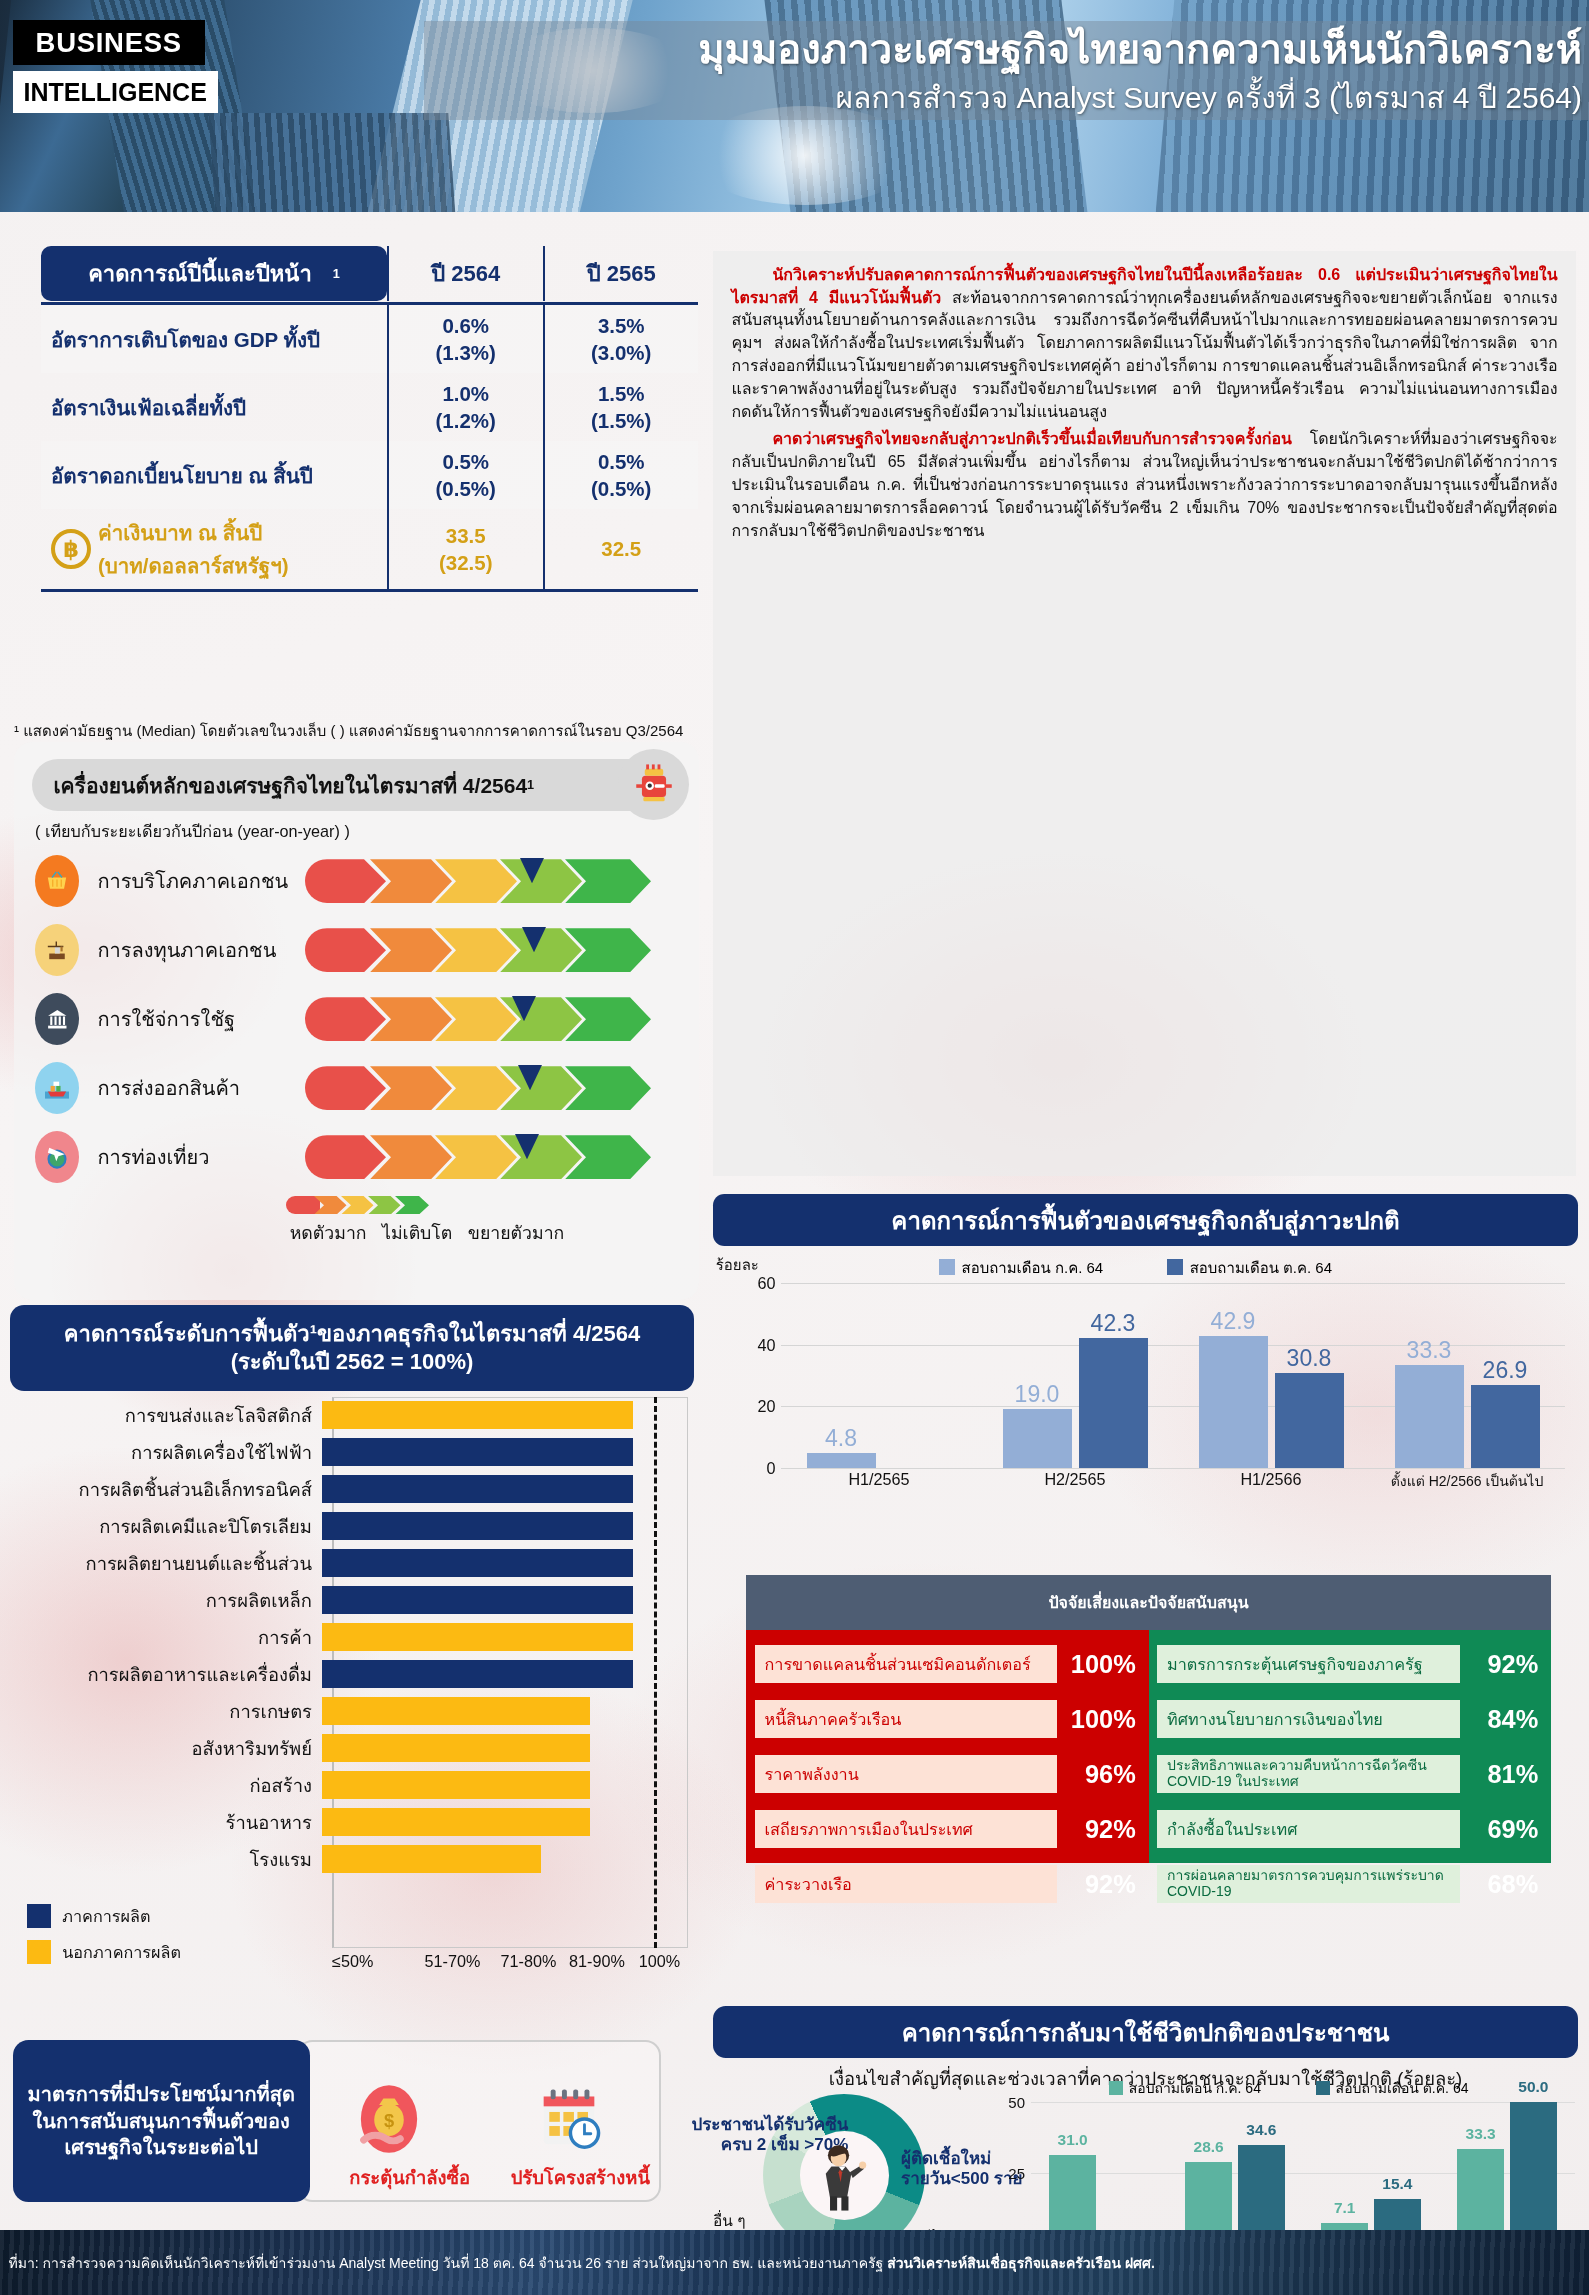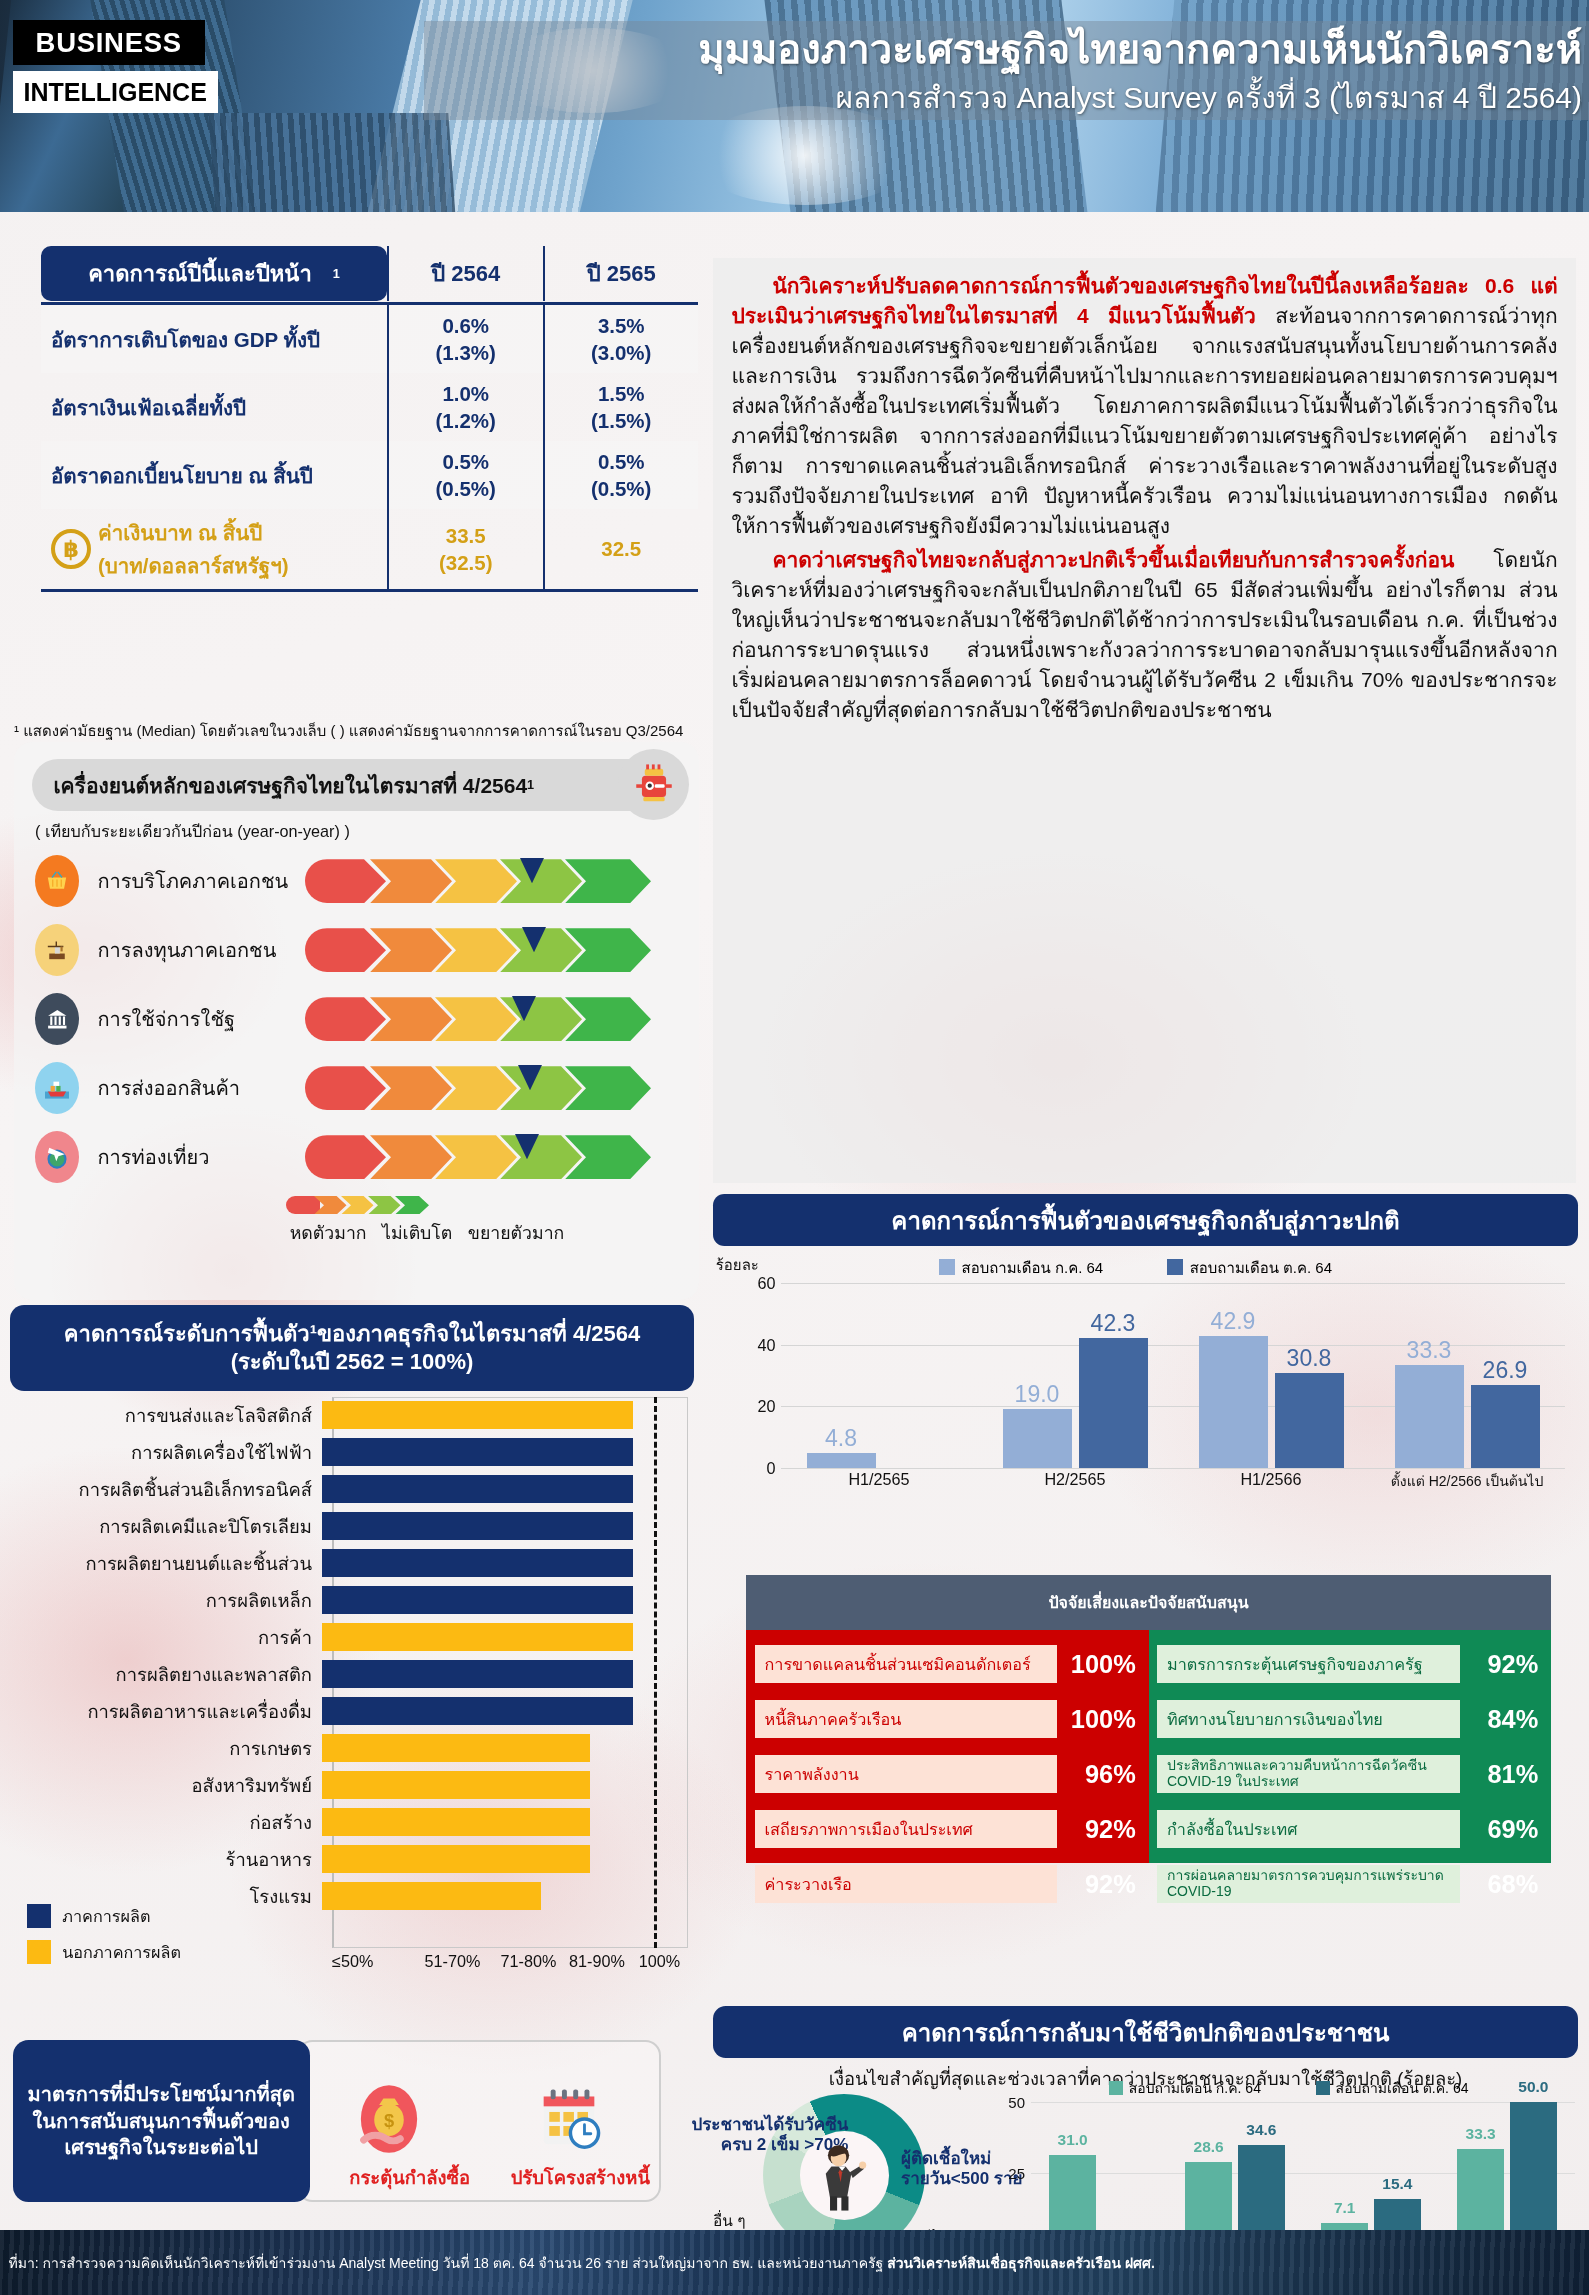--- a/index.html
+++ b/index.html
@@ -199,24 +199,24 @@
     position: absolute; left: 297px; top: 2040px; width: 364px; height: 162px;
     border: 2.1px solid #cfcfcf; border-radius: 15.5px; background: rgba(252,250,250,.35); z-index: 3;
     display: flex; align-items: flex-end; justify-content: space-around; padding-bottom: 8.5px;
   }
   .m-item { width: 162px; text-align: center; }
   .m-ico { height: 79px; display: flex; align-items: center; justify-content: center; }
   .m-cap { color: #e02020; font-size: 18.4px; font-weight: 700; margin-top: 4.2px; text-align: right; }
 
   
   .article {
-    position: absolute; left: 713px; top: 258px; width: 863px; height: 925px;
+    position: absolute; left: 713px; top: 251px; width: 863px; height: 925px;
     background: rgba(236,236,236,.72); z-index: 3;
     padding: 12.7px 18.4px 7px 18.4px;
-    font-size: 21px; line-height: 1.43; color: #111; text-align: justify;
+    font-size: 16px; line-height: 1.43; color: #111; text-align: justify;
   }
   .article .hl { color: #cc0000; font-weight: 700; }
   .article p { margin-bottom: 4.2px; text-indent: 41px; }
 
   
   .rn-title {
     position: absolute; left: 713px; top: 1194px; width: 865px; height: 52px;
     background: #14306e; color: #fff; border-radius: 11.3px; z-index: 3;
     display: flex; align-items: center; justify-content: center;
     font-size: 24px; font-weight: 700;
@@ -574,26 +574,20 @@
           <div class="rc-bar" style="width: 311px; background: rgb(20, 48, 110);"></div>
         </div>
       </div>
       <div class="rc-row">
         <div class="rc-label">การค้า</div>
         <div class="rc-track">
           <div class="rc-bar" style="width: 311px; background: rgb(252, 186, 18);"></div>
         </div>
       </div>
       <div class="rc-row">
-        <div class="rc-label">การผลิตยางและพลาสติก</div>
-        <div class="rc-track">
-          <div class="rc-bar" style="width: 311px; background: rgb(20, 48, 110);"></div>
-        </div>
-      </div>
-      <div class="rc-row">
         <div class="rc-label">การผลิตอาหารและเครื่องดื่ม</div>
         <div class="rc-track">
           <div class="rc-bar" style="width: 311px; background: rgb(20, 48, 110);"></div>
         </div>
       </div>
       <div class="rc-row">
         <div class="rc-label">การเกษตร</div>
         <div class="rc-track">
           <div class="rc-bar" style="width: 268px; background: rgb(252, 186, 18);"></div>
         </div>

